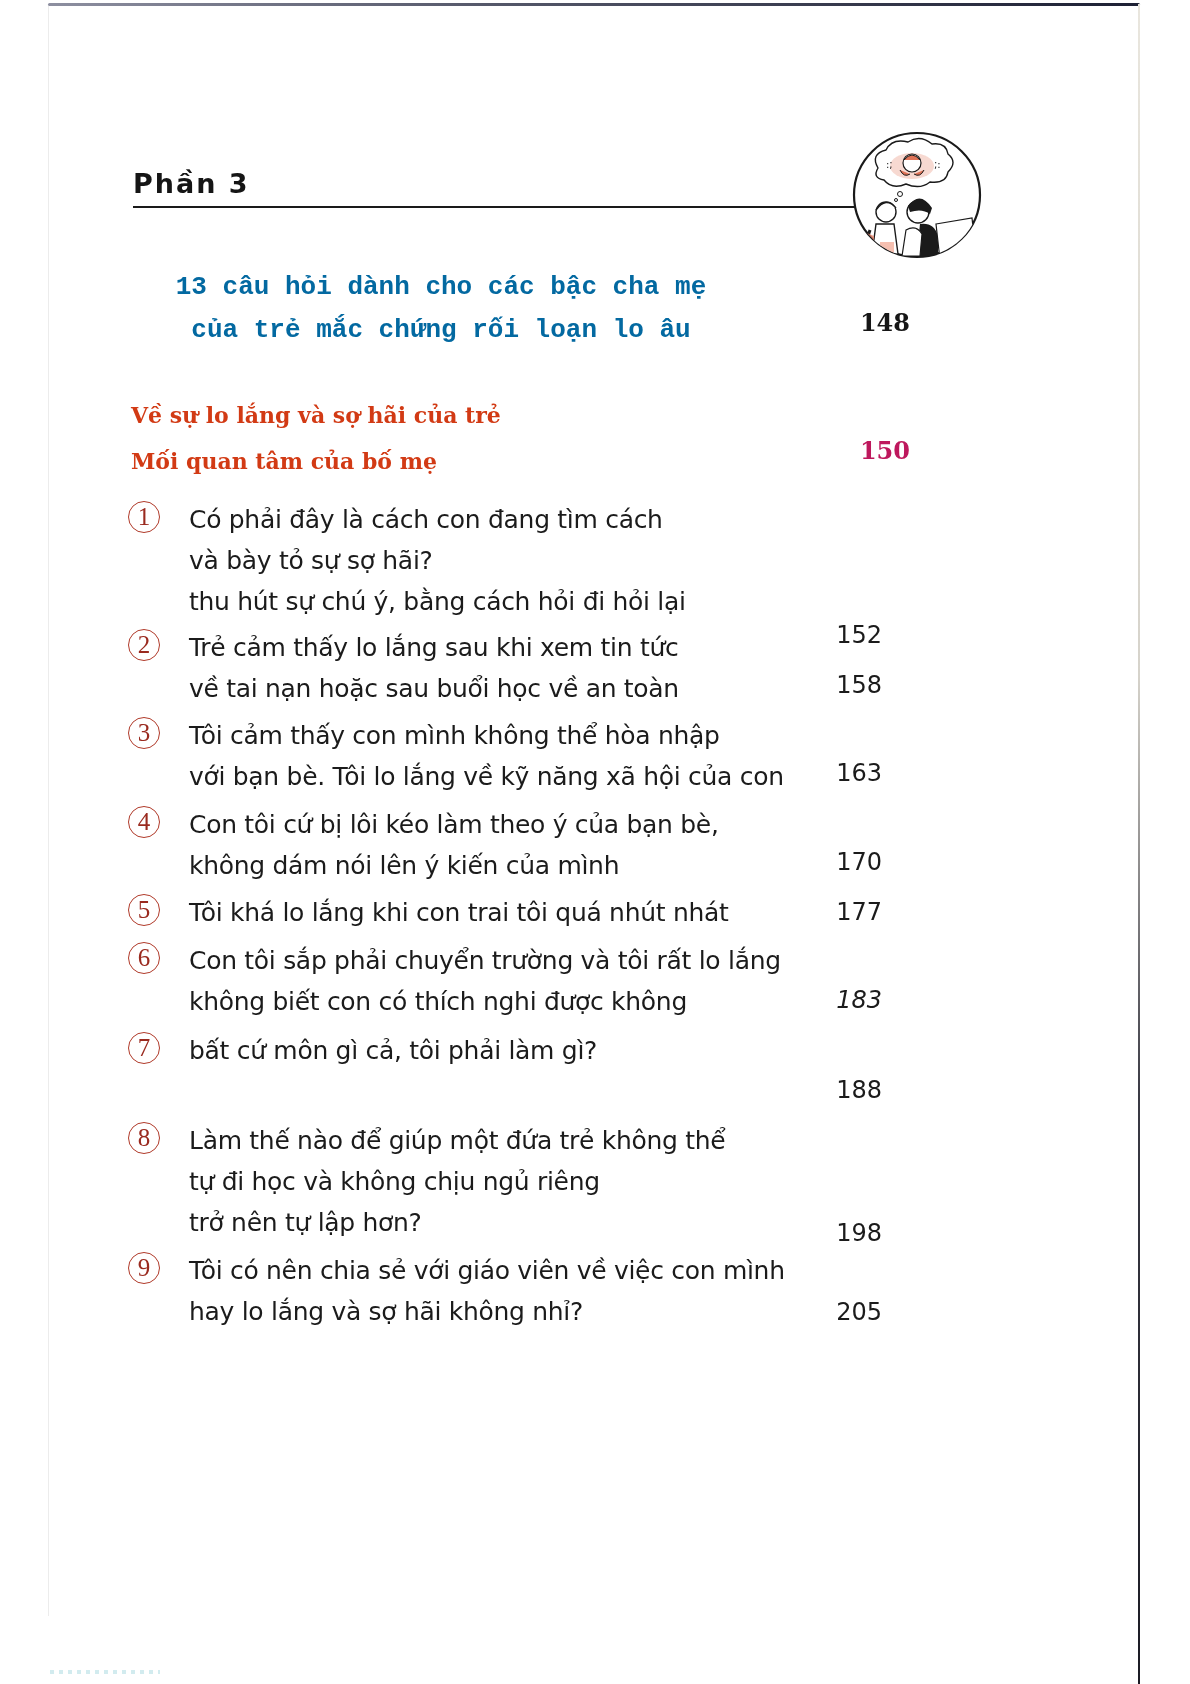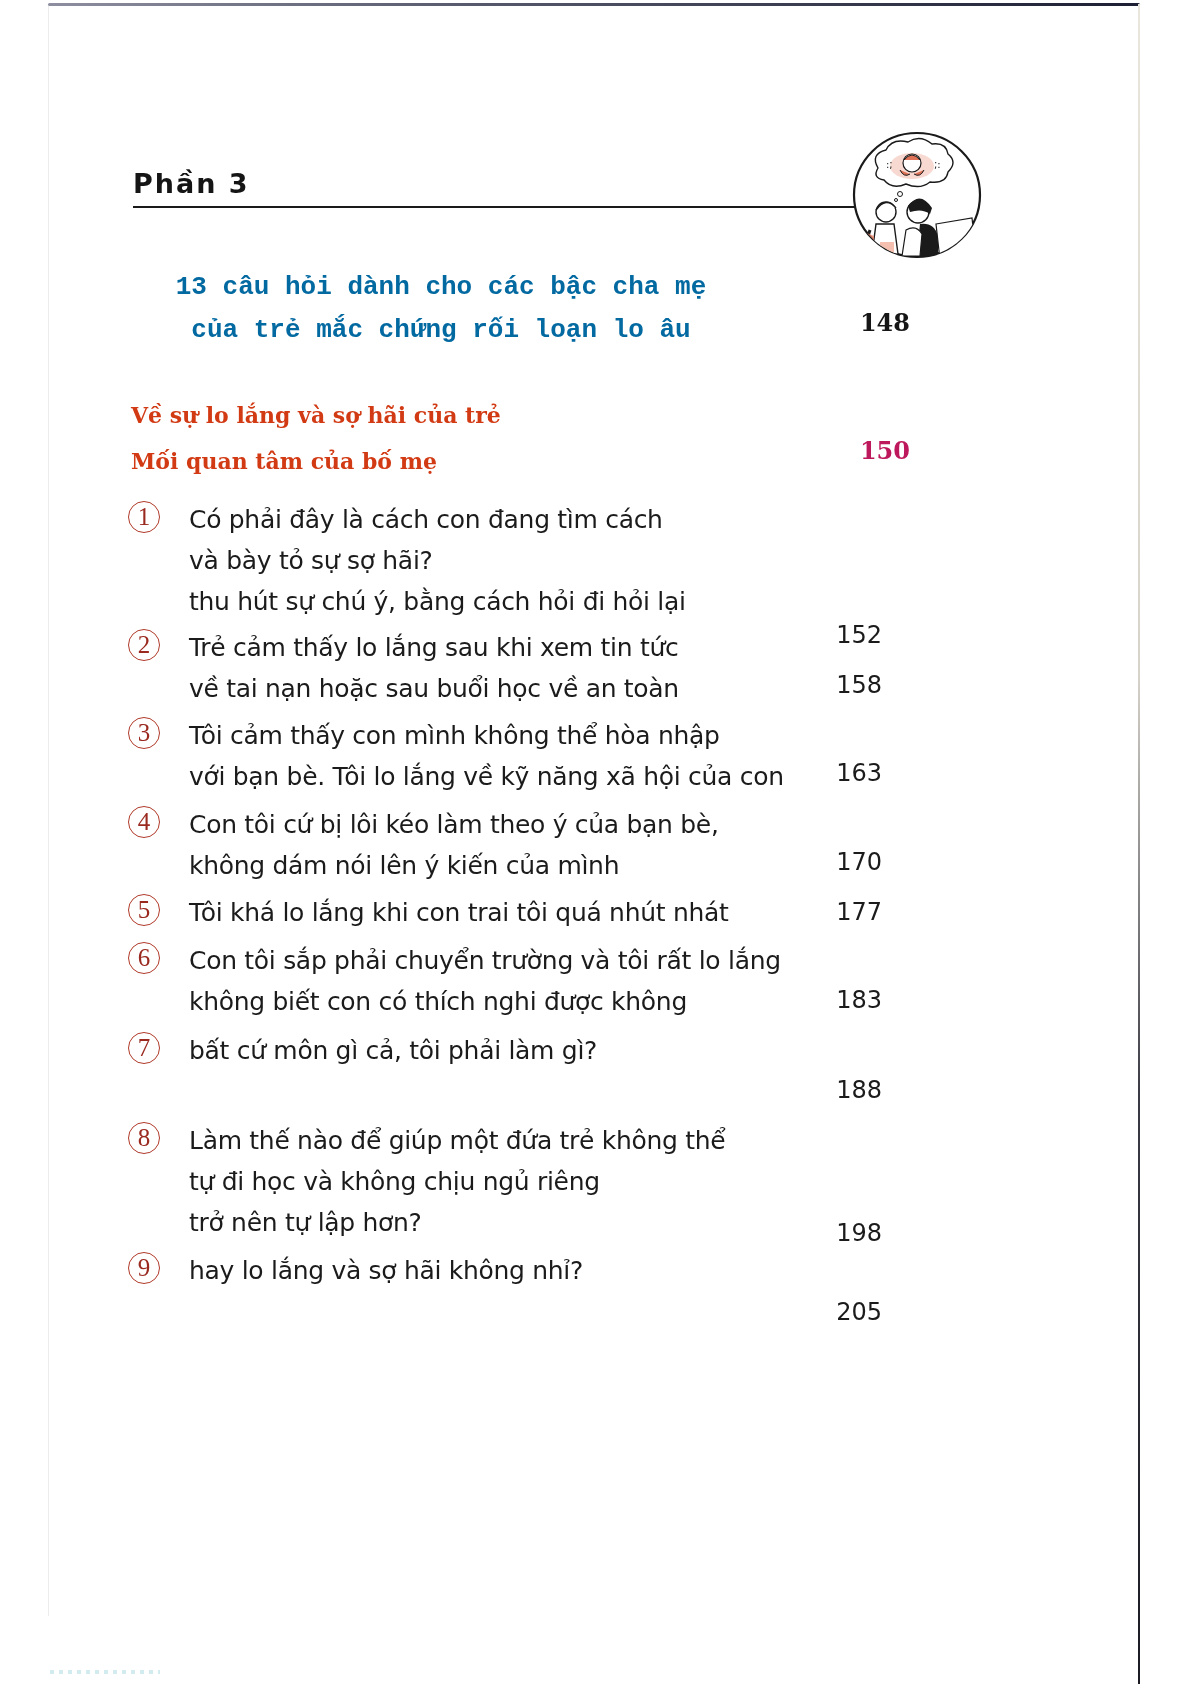--- a/index.html
+++ b/index.html
@@ -178,21 +178,21 @@
   </div>
   <div class="toc-page" style="top:0px;">177</div>
 </div>
 
 <div class="toc-item" style="top:940px;height:82px;">
   <div class="toc-num">6</div>
   <div class="toc-text">
     <span class="toc-line">Con tôi sắp phải chuyển trường và tôi rất lo lắng</span>
     <span class="toc-line">không biết con có thích nghi được không</span>
   </div>
-  <div class="toc-page" style="top:40px;">183</div>
+  <div class="toc-page" style="top:40px;font-style:italic;">183</div>
 </div>
 
 <div class="toc-item" style="top:1030px;height:82px;">
   <div class="toc-num">7</div>
   <div class="toc-text">
     <span class="toc-line">bất cứ môn gì cả, tôi phải làm gì?</span>
   </div>
   <div class="toc-page" style="top:40px;">188</div>
 </div>
 
@@ -202,18 +202,19 @@
     <span class="toc-line">Làm thế nào để giúp một đứa trẻ không thể</span>
     <span class="toc-line">tự đi học và không chịu ngủ riêng</span>
     <span class="toc-line">trở nên tự lập hơn?</span>
   </div>
   <div class="toc-page" style="top:93px;">198</div>
 </div>
 
 <div class="toc-item" style="top:1250px;height:82px;">
   <div class="toc-num">9</div>
   <div class="toc-text">
+    <span class="toc-line">Tôi có nên chia sẻ với giáo viên về việc con mình</span>
     <span class="toc-line">hay lo lắng và sợ hãi không nhỉ?</span>
   </div>
   <div class="toc-page" style="top:42px;">205</div>
 </div>
 
 <div class="scan-mark"></div>
 
 </body></html>

